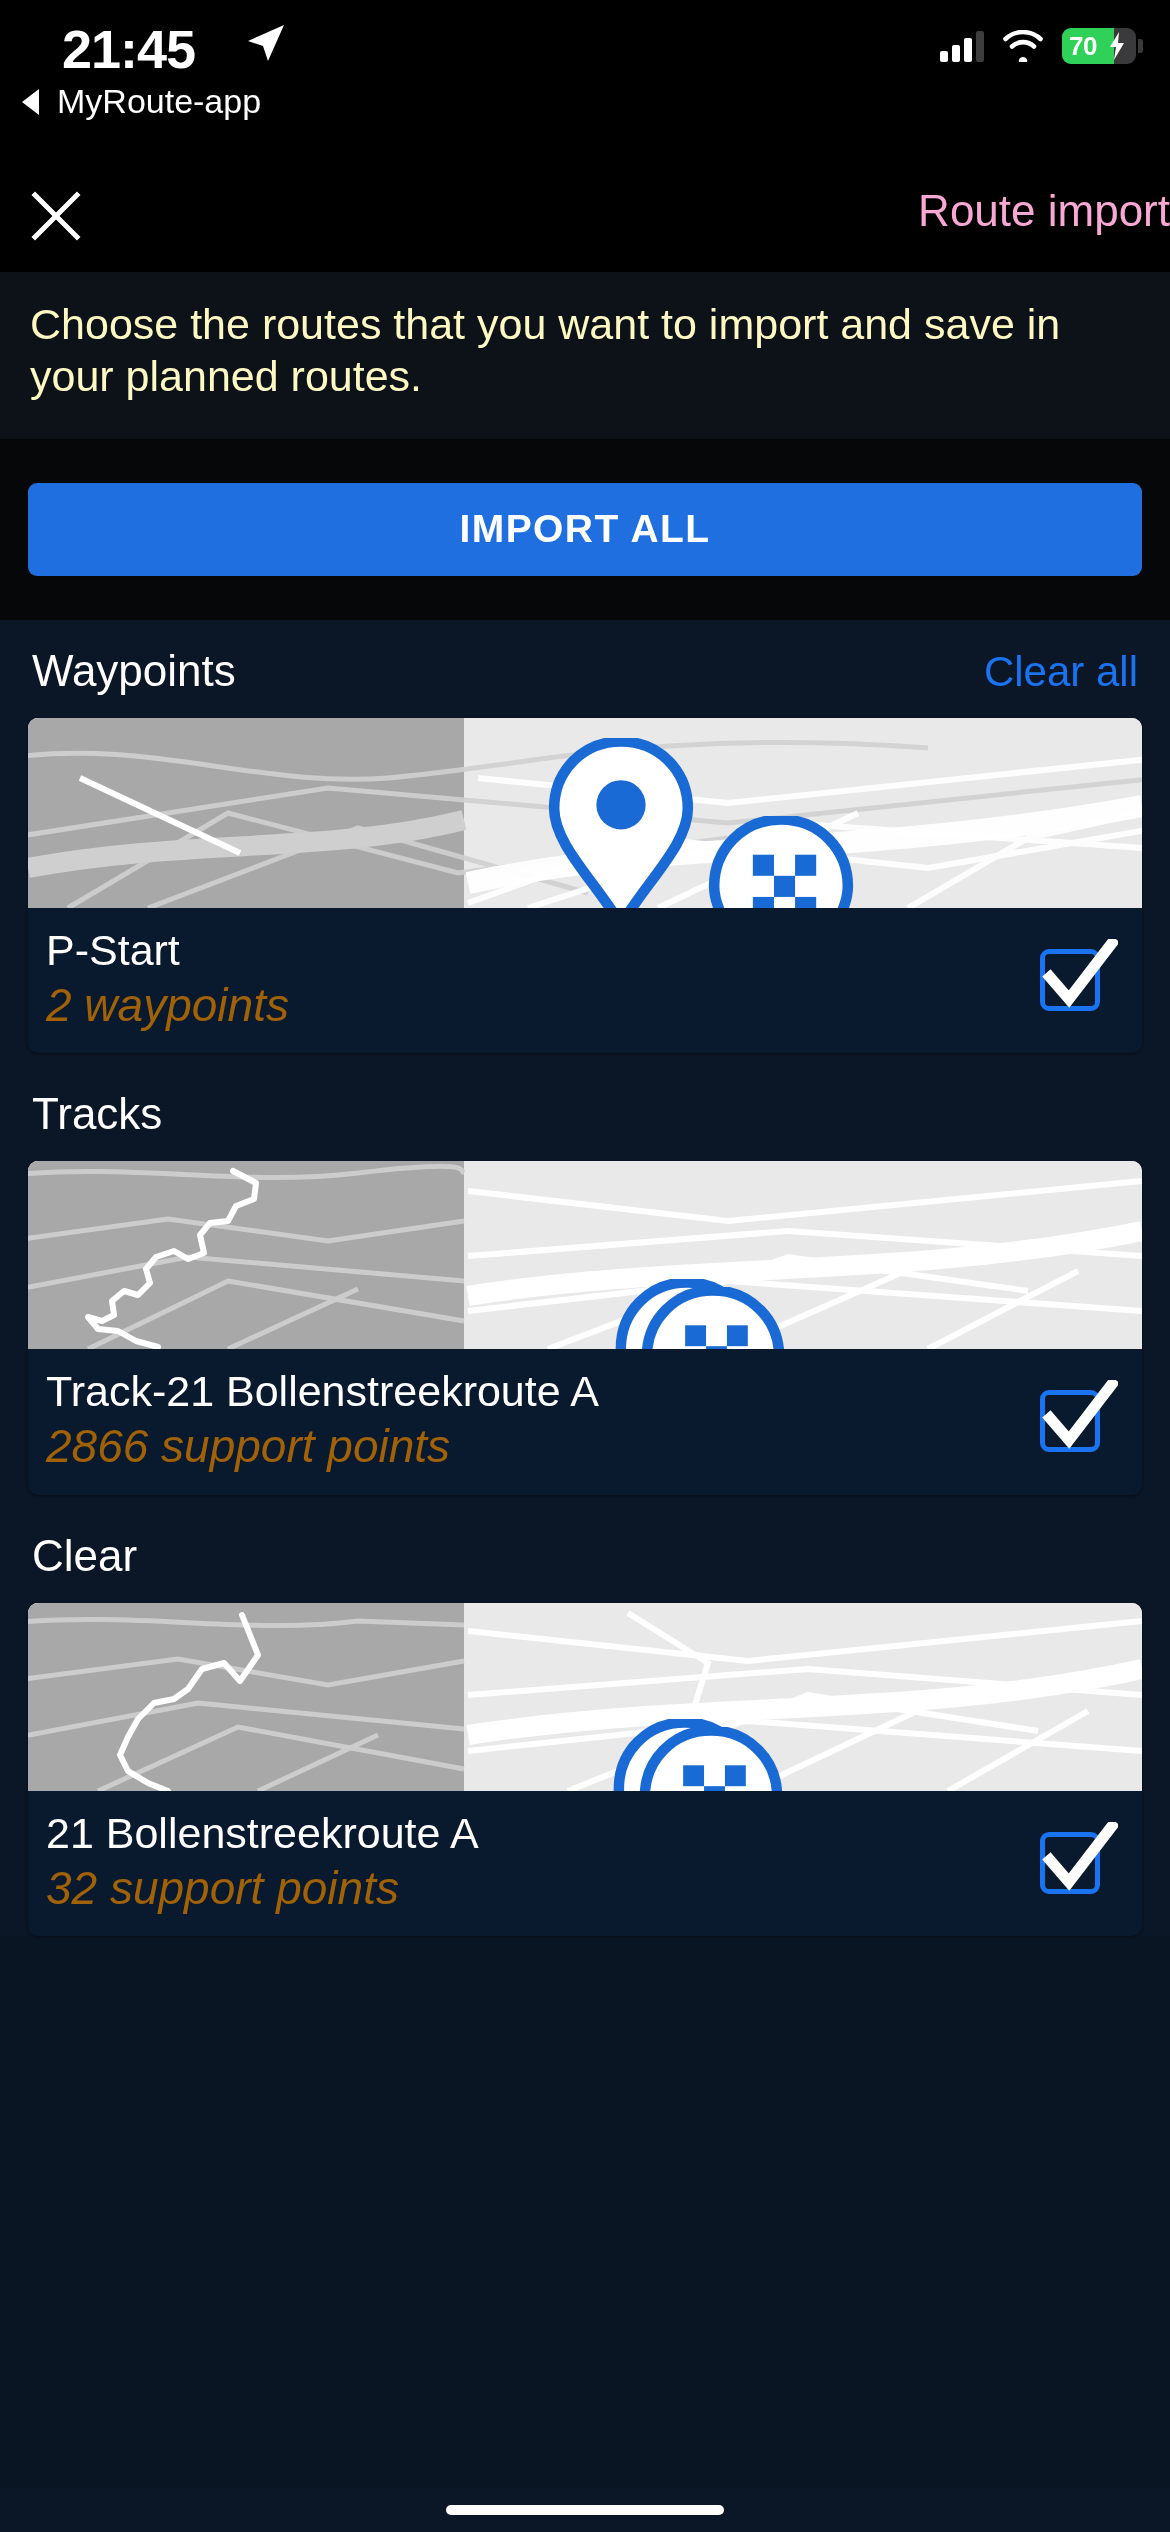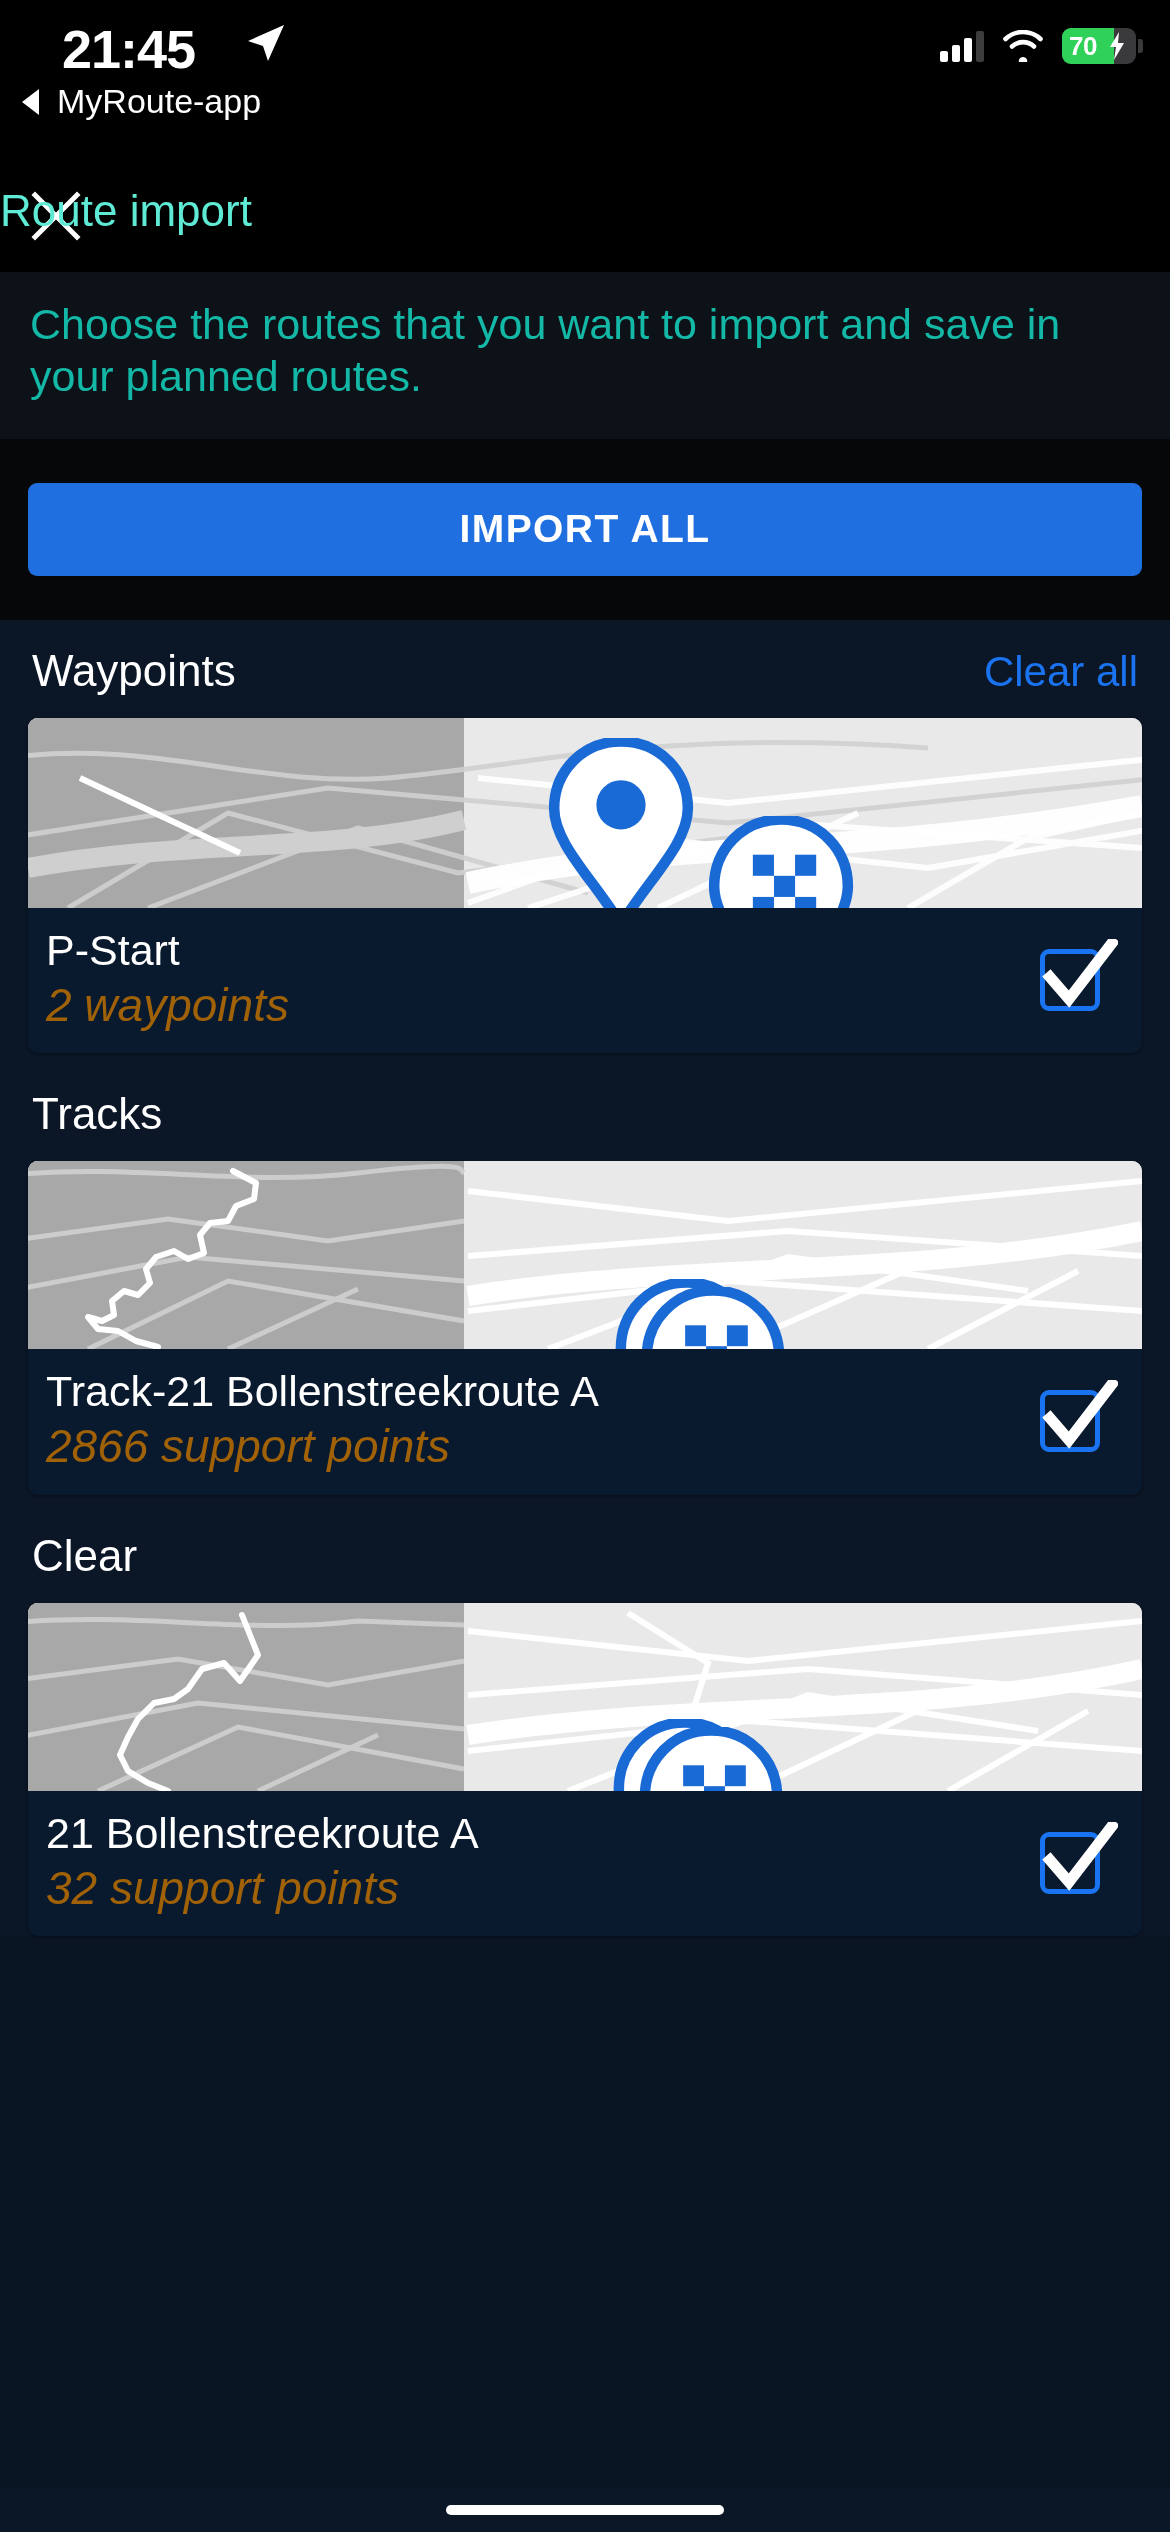--- a/index.html
+++ b/index.html
@@ -97,36 +97,36 @@
   }
   .close-btn {
     position:absolute;
     left:18px; top:18px;
     width:76px; height:76px;
     display:flex; align-items:center; justify-content:center;
   }
   .page-title {
     position:absolute;
     left:0; right:0; top:26px;
-    text-align:left;
+    text-align:right;
     font-size:44px;
     font-weight:400;
-    color:#5eead4;
+    color:#f9a8d4;
   }
 
   
   .desc-band {
     background:#0d1219;
     padding:26px 30px 36px 30px;
     min-height:120px;
   }
   .desc-text {
     font-size:43px;
     line-height:1.22;
-    color:#14b8a6;
+    color:#fef9c3;
     font-weight:400;
   }
 
   
   .btn-strip {
     background:#060708;
     padding:44px 28px 44px 28px;
   }
   .import-all-btn {
     width:100%;

